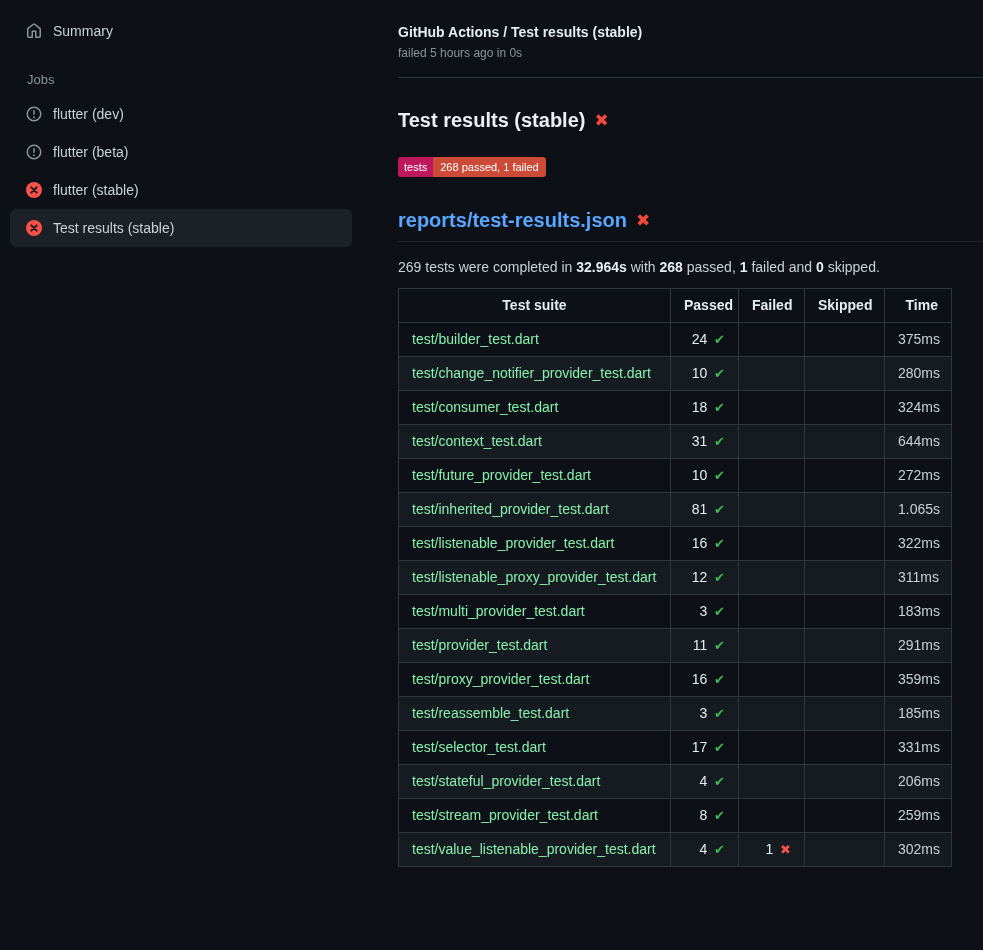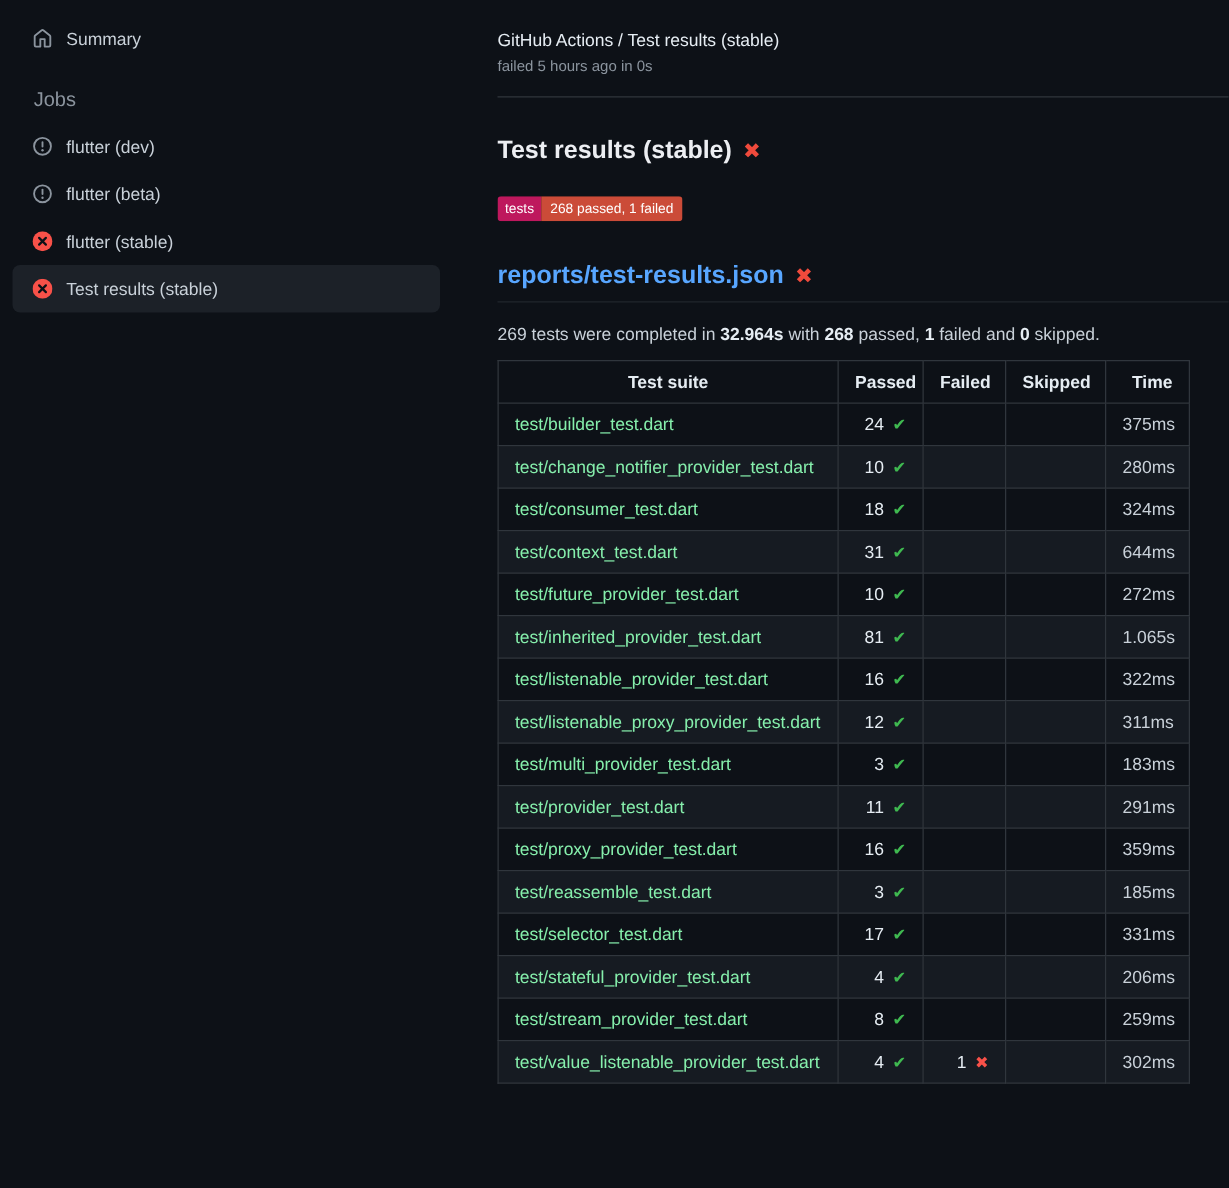--- a/index.html
+++ b/index.html
@@ -22,25 +22,25 @@
 
   
   .sidebar { width: 368px; flex: none; padding-top: 12px; }
   .side-item {
     display: flex; align-items: center; gap: 11px;
     height: 38px; margin: 0 16px 0 10px; padding: 0 16px;
     border-radius: 6px; color: #c9d1d9; cursor: pointer;
   }
   .side-item.selected { background: #1c2128; }
   .side-item .job-icon, .side-item .home-ic { display: inline-flex; width: 16px; height: 16px; flex: none; }
-  .jobs-label { font-size: 16px; color: #8b949e; margin: 22px 0 8px 27px; }
+  .jobs-label { font-size: 13px; color: #8b949e; margin: 22px 0 8px 27px; }
 
   
   .main { flex: 1; padding: 14px 0 0 30px; min-width: 0; }
-  .crumb { font-weight: 400; font-size: 14px; color: #e6edf3; padding-top: 10px; }
+  .crumb { font-weight: 700; font-size: 14px; color: #e6edf3; padding-top: 10px; }
   .meta { font-size: 12px; color: #8b949e; margin-top: 6px; }
   .divider { border: none; border-top: 1px solid #30363d; margin-top: 17px; }
 
   .check-title { font-size: 20px; font-weight: 700; margin-top: 31px; display: flex; align-items: center; gap: 9px; color: #eceef2; }
   .red-x { color: #ef4a3c; font-weight: 700; font-size: 17px; line-height: 1; }
 
   .badge { display: inline-flex; margin-top: 25px; font-size: 11px; line-height: 1; border-radius: 3px; overflow: hidden; color: #fff; }
   .badge-left  { background: #be185d; padding: 5px 6px 4px; }
   .badge-right { background: #cb4b38; padding: 5px 7px 4px; }
 

